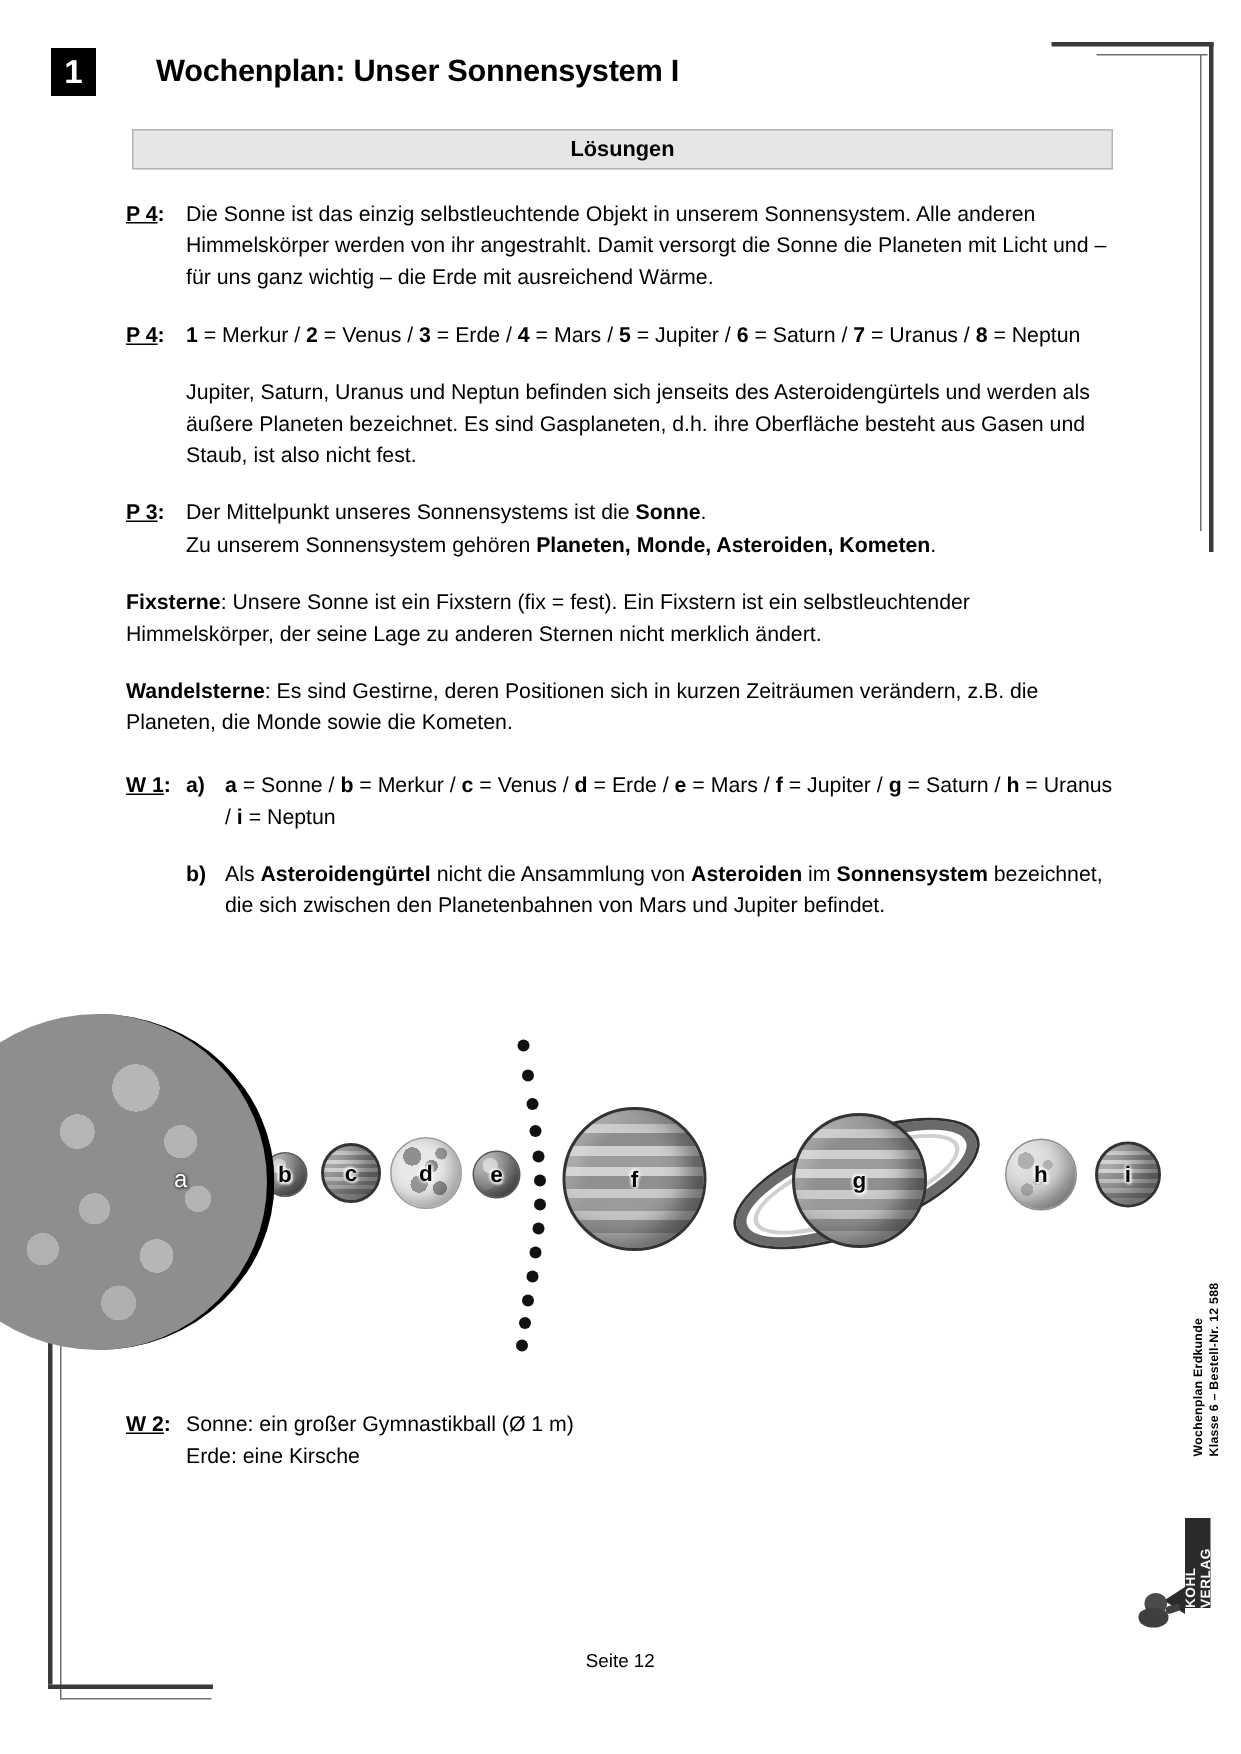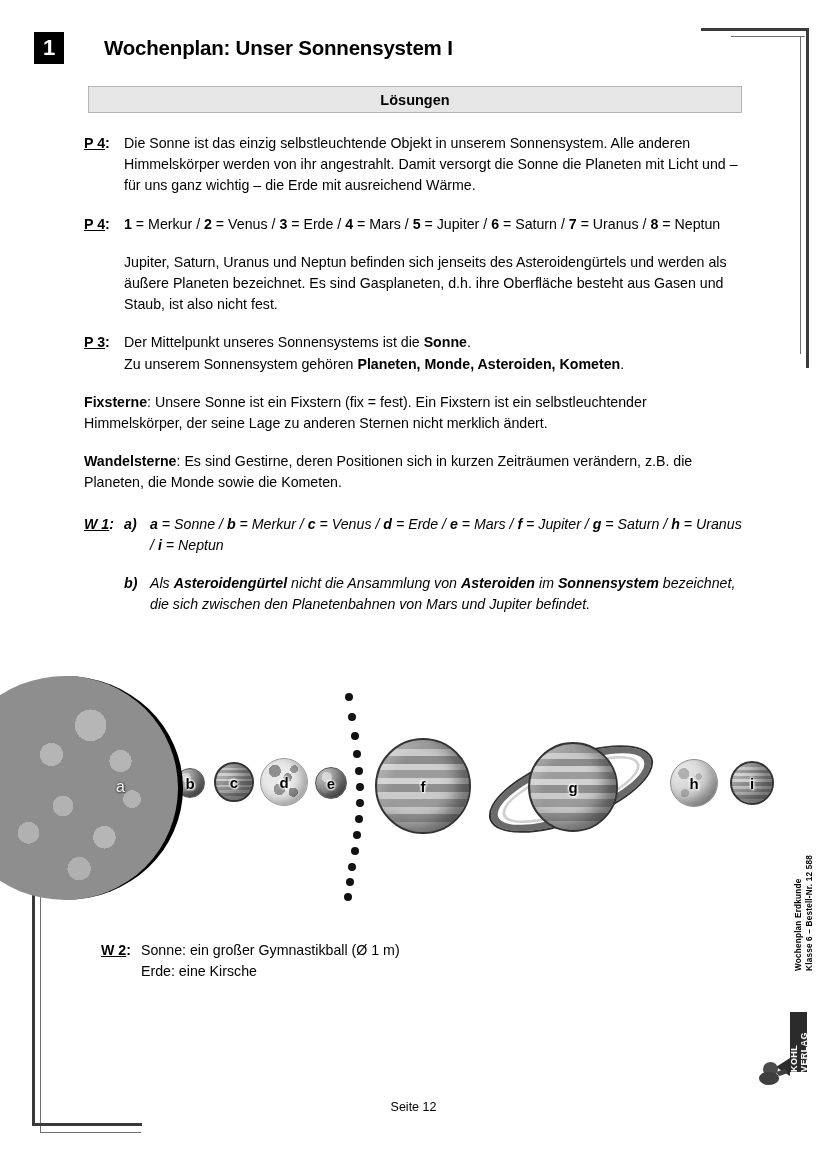--- a/index.html
+++ b/index.html
@@ -125,21 +125,21 @@
 
   
   .subrow { display: flex; }
   .subrow .lbl {
     flex: 0 0 26px;
     font-weight: bold;
   }
   .subrow .txt { flex: 1 1 auto; }
   .subrow + .subrow { margin-top: 17px; }
 
-  .w1-block { margin-top: 20px; font-style: italic; }
+  .w1-block { margin-top: 20px; }
 
   
   .illus {
     position: absolute;
     left: 70px; top: 668px;
     width: 700px; height: 240px;
   }
   .planet {
     position: absolute;
     border-radius: 50%;
@@ -239,21 +239,21 @@
     position: absolute;
     border: 3px solid #d0d0d0;
     border-radius: 50%;
     transform: rotate(-21deg);
     box-sizing: border-box;
   }
 
   
   .w2 {
     position: absolute;
-    left: 101px; top: 940px;
+    left: 84px; top: 940px;
     width: 500px;
     font-size: 14.2px;
     line-height: 21.2px;
     display: flex;
   }
   .w2 .tag { flex: 0 0 40px; font-weight: bold; }
   .w2 .body { flex: 1 1 auto; }
 
   
   .side-text {

